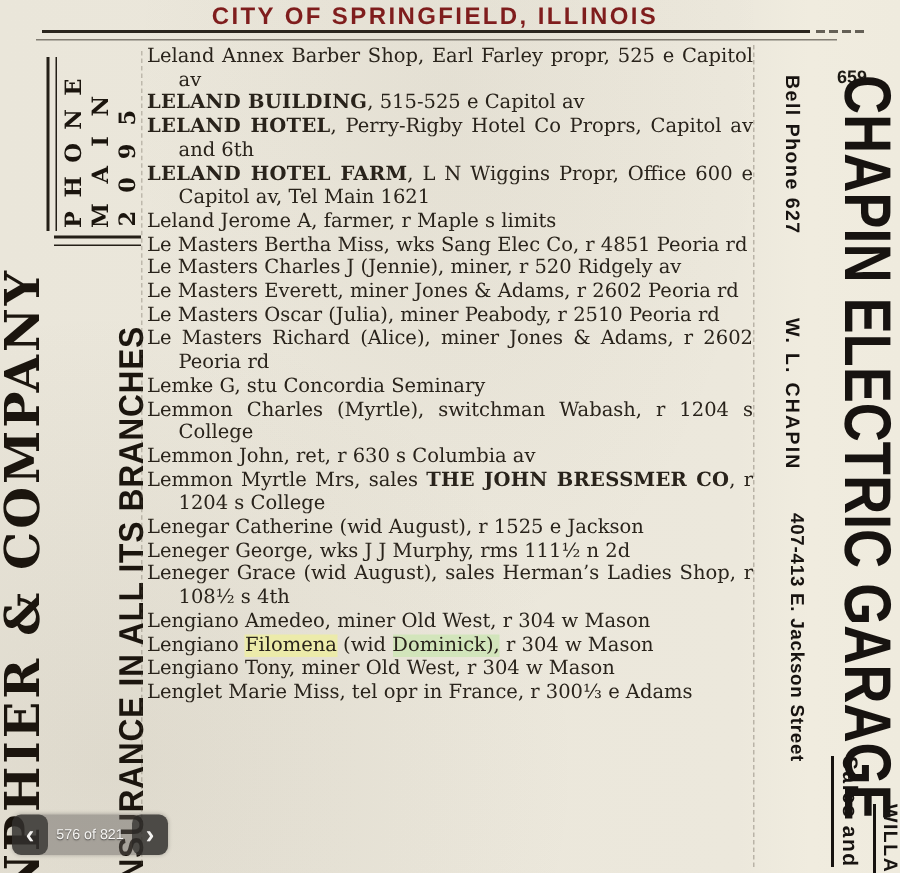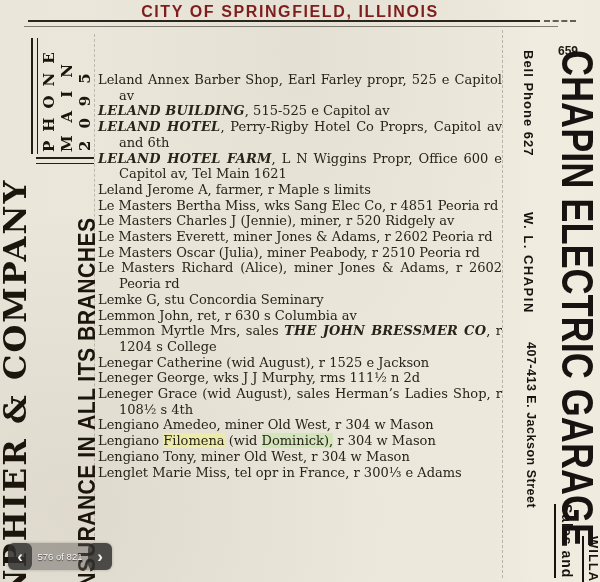--- a/index.html
+++ b/index.html
@@ -44,24 +44,24 @@
   
   .chapin-big{left:602px;top:50px;font-family:"Liberation Sans",sans-serif;font-weight:bold;font-size:44px;letter-spacing:0px;transform:rotate(90deg) scaleX(0.82);}
   .bell-phone{left:536px;top:50px;font-family:"Liberation Sans",sans-serif;font-weight:bold;font-size:13px;letter-spacing:1px;}
   .chapin-name{left:536px;top:212px;font-family:"Liberation Sans",sans-serif;font-weight:bold;font-size:13px;letter-spacing:1.5px;}
   .jackson{left:538px;top:342px;font-family:"Liberation Sans",sans-serif;font-weight:bold;font-size:12.5px;letter-spacing:0.5px;}
   .willard{left:601px;top:536px;font-family:"Liberation Sans",sans-serif;font-weight:bold;font-size:13px;letter-spacing:1px;border-bottom:2px solid #171310;padding-bottom:2px;}
   .sales{left:575px;top:504px;font-family:"Liberation Sans",sans-serif;font-weight:bold;font-size:14px;letter-spacing:1px;border-bottom:2px solid #171310;padding-bottom:3px;}
   
   #entries{
     left:98px;top:30px;width:404px;
-    font-size:13px;line-height:15.7px;text-align:justify;color:#29231b;margin-top:42px;
+    font-size:13px;line-height:15.7px;text-align:justify;color:#29231b;
   }
   .entry{padding-left:21px;text-indent:-21px;}
-  .seg-bold{font-weight:bold;letter-spacing:.2px;font-style:italic;}
+  .seg-bold{font-weight:bold;letter-spacing:.2px;}
   .hl-yellow{background:var(--hl-y,#ecebaa);}
   .hl-green{background:var(--hl-g,#d2e5bb);}
   
   #viewer-nav{
     left:8px;top:543px;width:104px;height:27px;border-radius:6px;
     background:rgba(95,92,88,.45);display:flex;align-items:center;
     justify-content:space-between;box-shadow:0 0 3px rgba(0,0,0,.25);
   }
   .nav-btn{
     width:24px;height:27px;border-radius:6px;background:rgba(42,40,37,.72);
@@ -105,20 +105,21 @@
     <div class="entry"><span class="seg-bold">LELAND BUILDING</span><span>, 515-525 e Capitol av</span></div>
     <div class="entry"><span class="seg-bold">LELAND HOTEL</span><span>, Perry-Rigby Hotel Co Proprs, Capitol av and 6th</span></div>
     <div class="entry"><span class="seg-bold">LELAND HOTEL FARM</span><span>, L N Wiggins Propr, Office 600 e Capitol av, Tel Main 1621</span></div>
     <div class="entry"><span>Leland Jerome A, farmer, r Maple s limits</span></div>
     <div class="entry"><span>Le Masters Bertha Miss, wks Sang Elec Co, r 4851 Peoria rd</span></div>
     <div class="entry"><span>Le Masters Charles J (Jennie), miner, r 520 Ridgely av</span></div>
     <div class="entry"><span>Le Masters Everett, miner Jones &amp; Adams, r 2602 Peoria rd</span></div>
     <div class="entry"><span>Le Masters Oscar (Julia), miner Peabody, r 2510 Peoria rd</span></div>
     <div class="entry"><span>Le Masters Richard (Alice), miner Jones &amp; Adams, r 2602 Peoria rd</span></div>
     <div class="entry"><span>Lemke G, stu Concordia Seminary</span></div>
+    <div class="entry"><span>Lemmon Charles (Myrtle), switchman Wabash, r 1204 s College</span></div>
     <div class="entry"><span>Lemmon John, ret, r 630 s Columbia av</span></div>
     <div class="entry"><span>Lemmon Myrtle Mrs, sales </span><span class="seg-bold">THE JOHN BRESSMER CO</span><span>, r 1204 s College</span></div>
     <div class="entry"><span>Lenegar Catherine (wid August), r 1525 e Jackson</span></div>
     <div class="entry"><span>Leneger George, wks J J Murphy, rms 111½ n 2d</span></div>
     <div class="entry"><span>Leneger Grace (wid August), sales Herman’s Ladies Shop, r 108½ s 4th</span></div>
     <div class="entry"><span>Lengiano Amedeo, miner Old West, r 304 w Mason</span></div>
     <div class="entry"><span>Lengiano </span><span class="hl-yellow">Filomena</span><span> (wid </span><span class="hl-green">Dominick),</span><span> r 304 w Mason</span></div>
     <div class="entry"><span>Lengiano Tony, miner Old West, r 304 w Mason</span></div>
     <div class="entry"><span>Lenglet Marie Miss, tel opr in France, r 300⅓ e Adams</span></div>
   </div>

